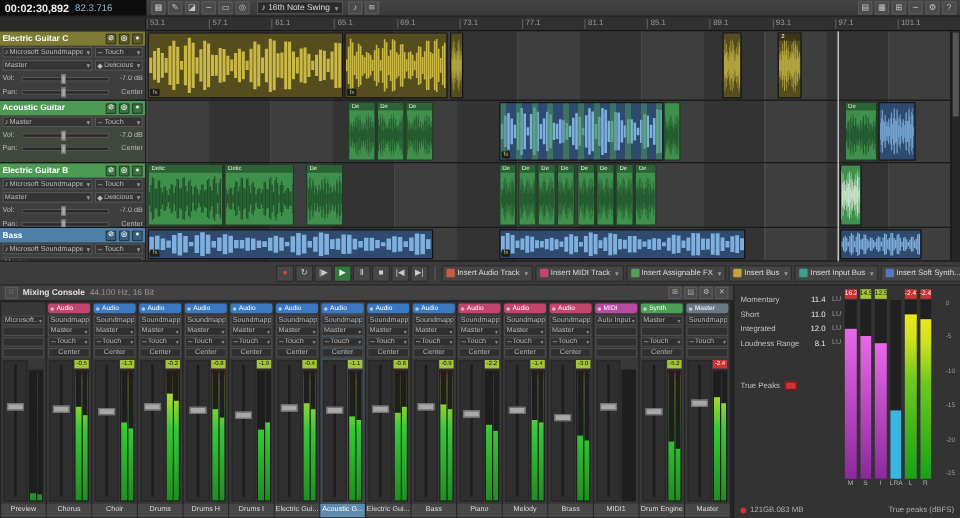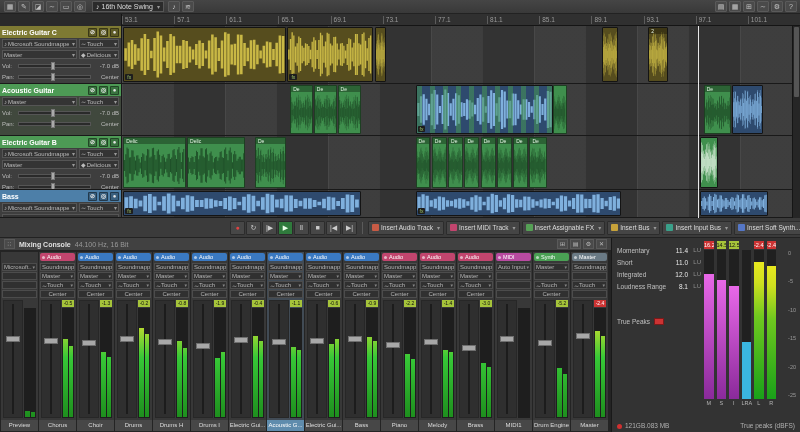--- a/index.html
+++ b/index.html
@@ -136,20 +136,24 @@
   .lstatus{position:absolute;bottom:3px;left:5px;right:5px;display:flex;justify-content:space-between;
            align-items:center;font-size:6.5px;color:#b0b0b0;white-space:nowrap}
   .rdot{display:inline-block;width:5px;height:5px;border-radius:50%;background:#d03030;margin-right:3px;vertical-align:middle}
 </style>
 </head>
 <body>
 
 <div class="app">
 
   <div class="topbar">
+    <div class="timebox">
+      <span class="tc">00:02:30,892</span>
+      <span class="beats">82.3.716</span>
+    </div>
     <div class="ticons" id="tool-icons">
         <span class="ticon">▦</span>
         <span class="ticon">✎</span>
         <span class="ticon">◪</span>
         <span class="ticon">∼</span>
         <span class="ticon">▭</span>
         <span class="ticon">◎</span>
       </div>
     <div class="swing">
       <span>♪</span>

